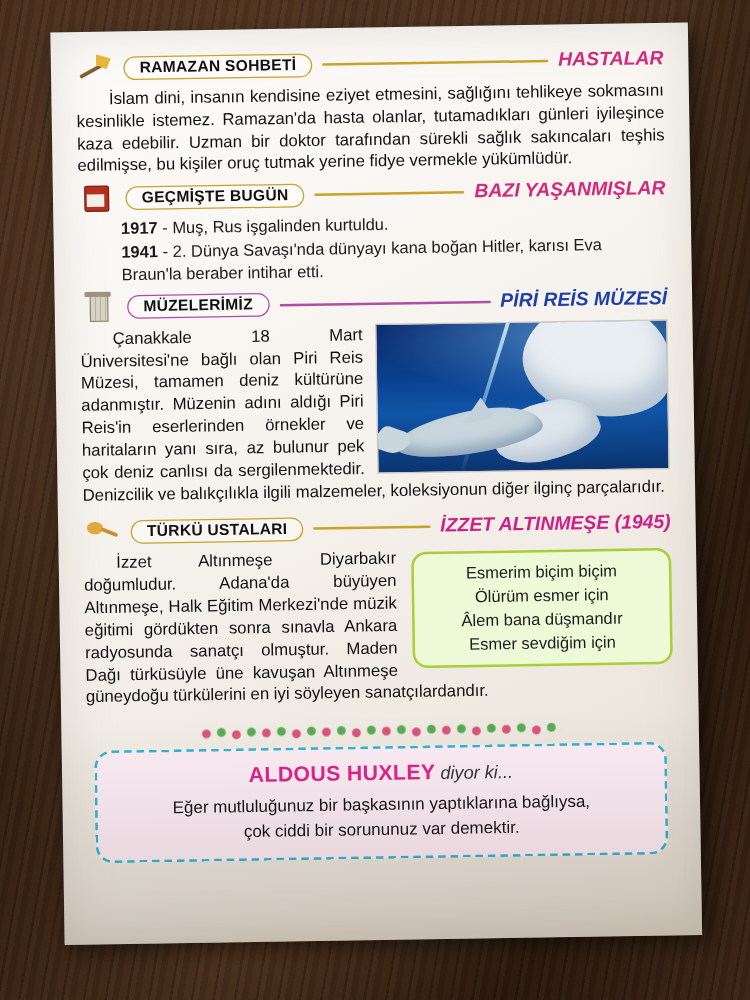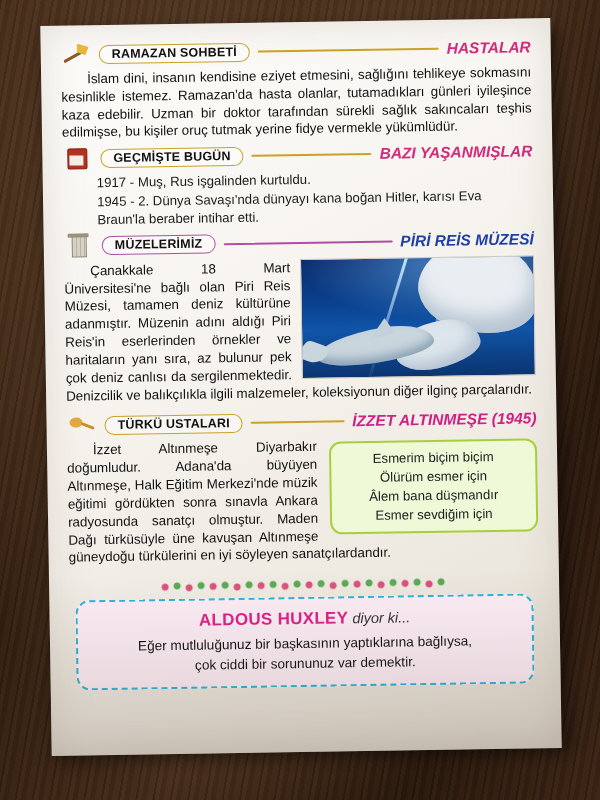--- a/index.html
+++ b/index.html
@@ -118,21 +118,21 @@
     text-indent: 26px;
     color:#111;
   }
 
   .datelist{
     margin: 2px 0 2px 34px;
     font-size: 13.2px;
     line-height: 1.35;
   }
   .datelist div{ margin-bottom:1px; }
-  .datelist b{ font-weight:normal; }
+  .datelist b{ font-weight:bold; }
 
   
   .photo{
     float: right;
     width: 232px;
     height: 118px;
     margin: 0 0 4px 10px;
     border: 1px solid #cfc8bd;
     position: relative;
     overflow: hidden;
@@ -329,21 +329,21 @@
         <div class="tag">GEÇMİŞTE BUGÜN</div>
         <div class="rule"></div>
         <div class="big-title">BAZI YAŞANMIŞLAR</div>
       </div>
       <div class="datelist">
         <div>
           <b>1917</b>
           <span>- Muş, Rus işgalinden kurtuldu.</span>
         </div>
         <div>
-          <b>1945</b>
+          <b>1941</b>
           <span>- 2. Dünya Savaşı'nda dünyayı kana boğan Hitler, karısı Eva Braun'la beraber intihar etti.</span>
         </div>
       </div>
     </div>
 
     <div class="section">
       <div class="head-row">
         <div class="icon-badge">
             <span class="ic-column"></span>
           </div>

